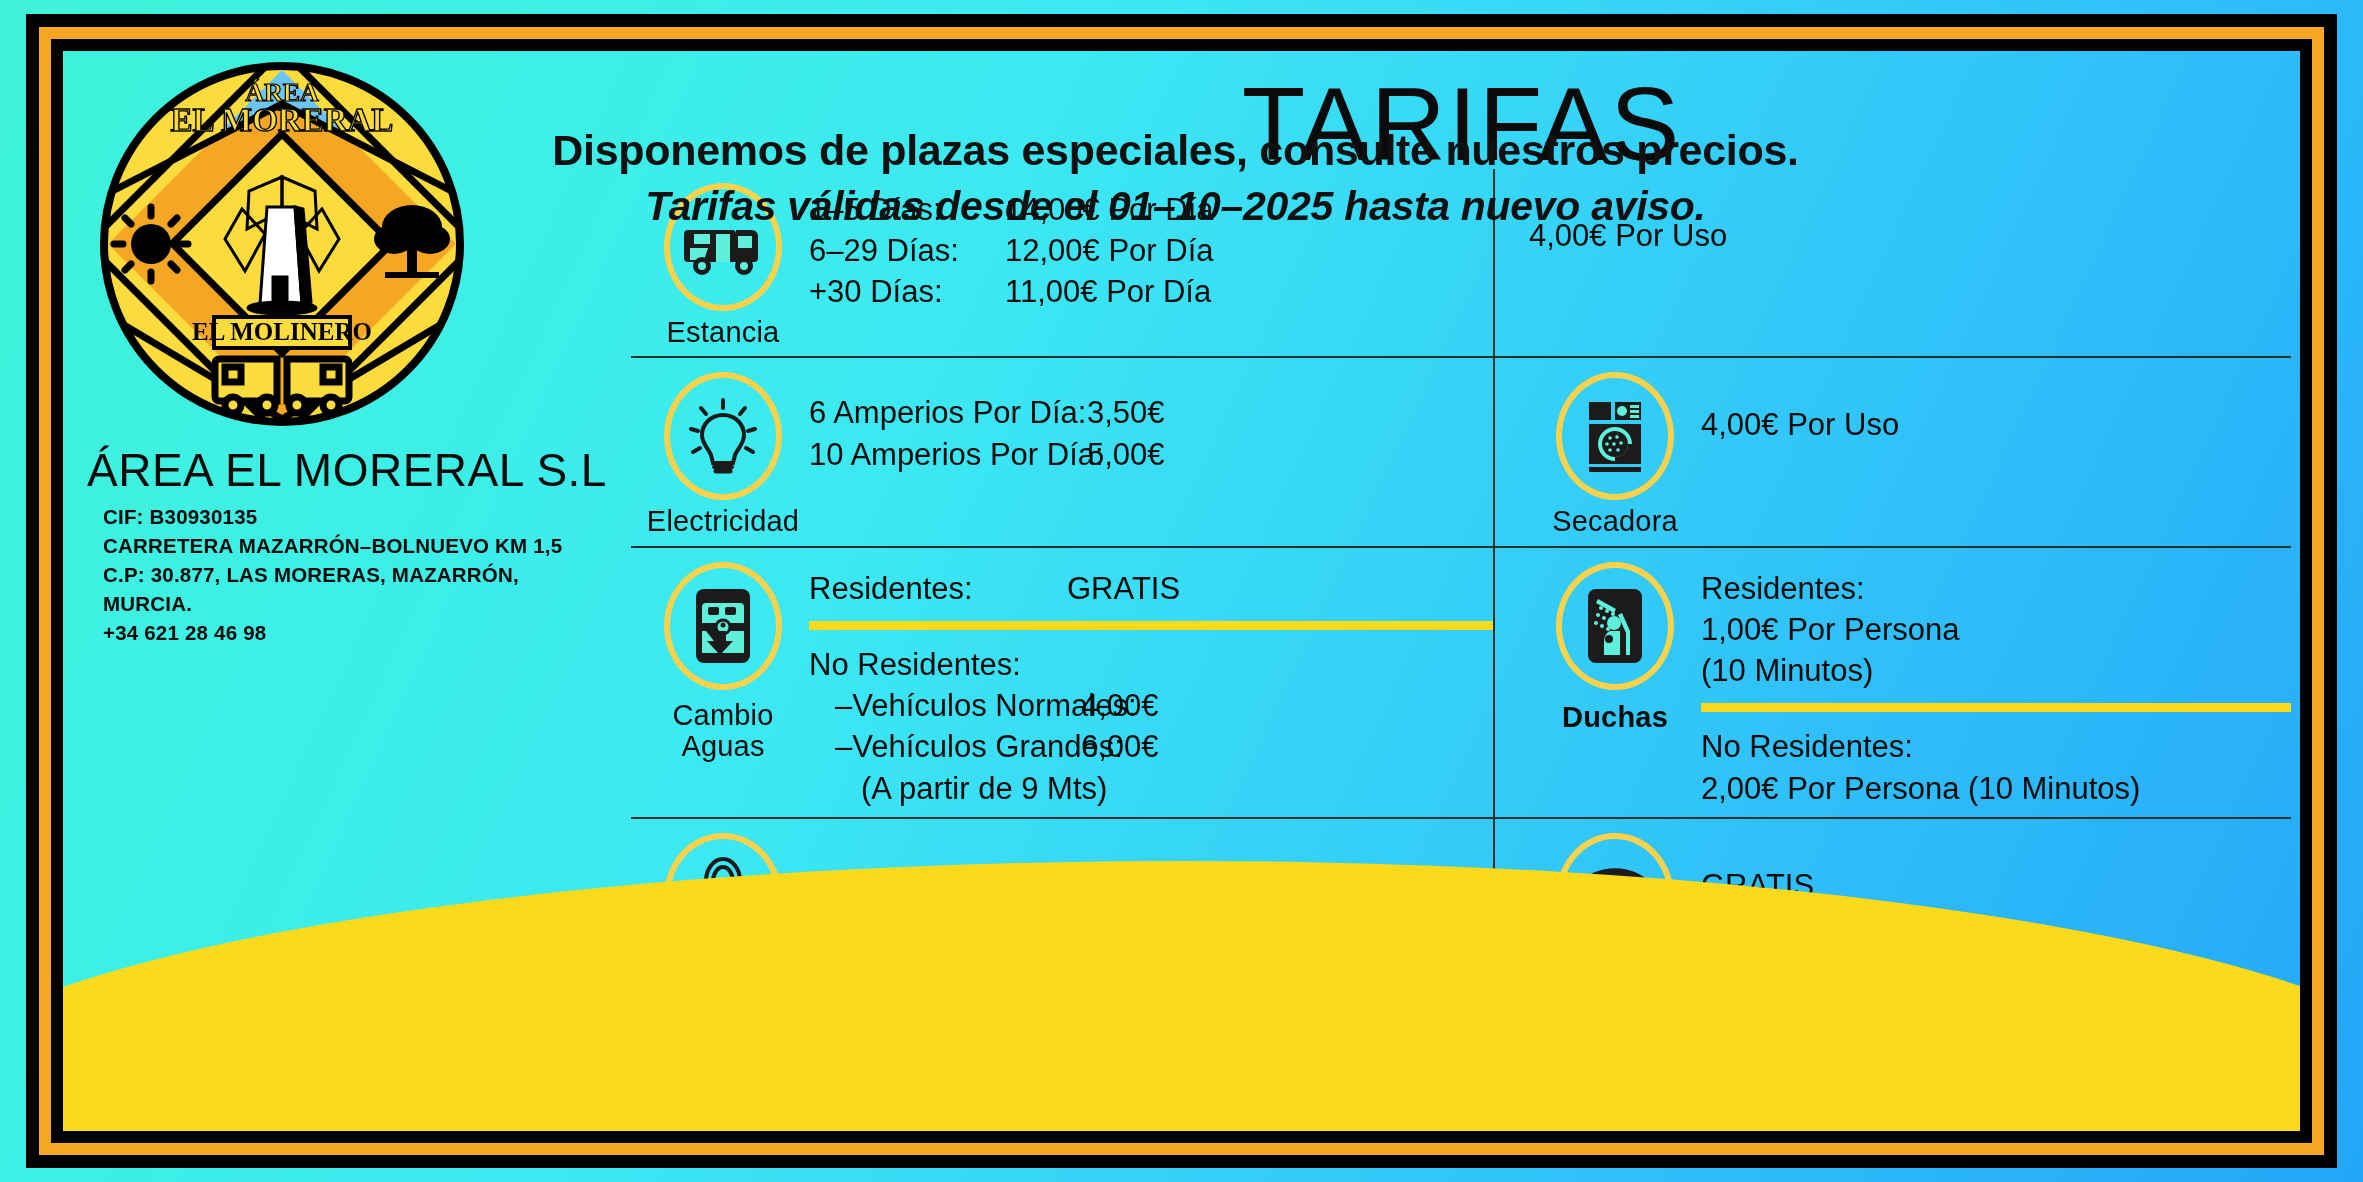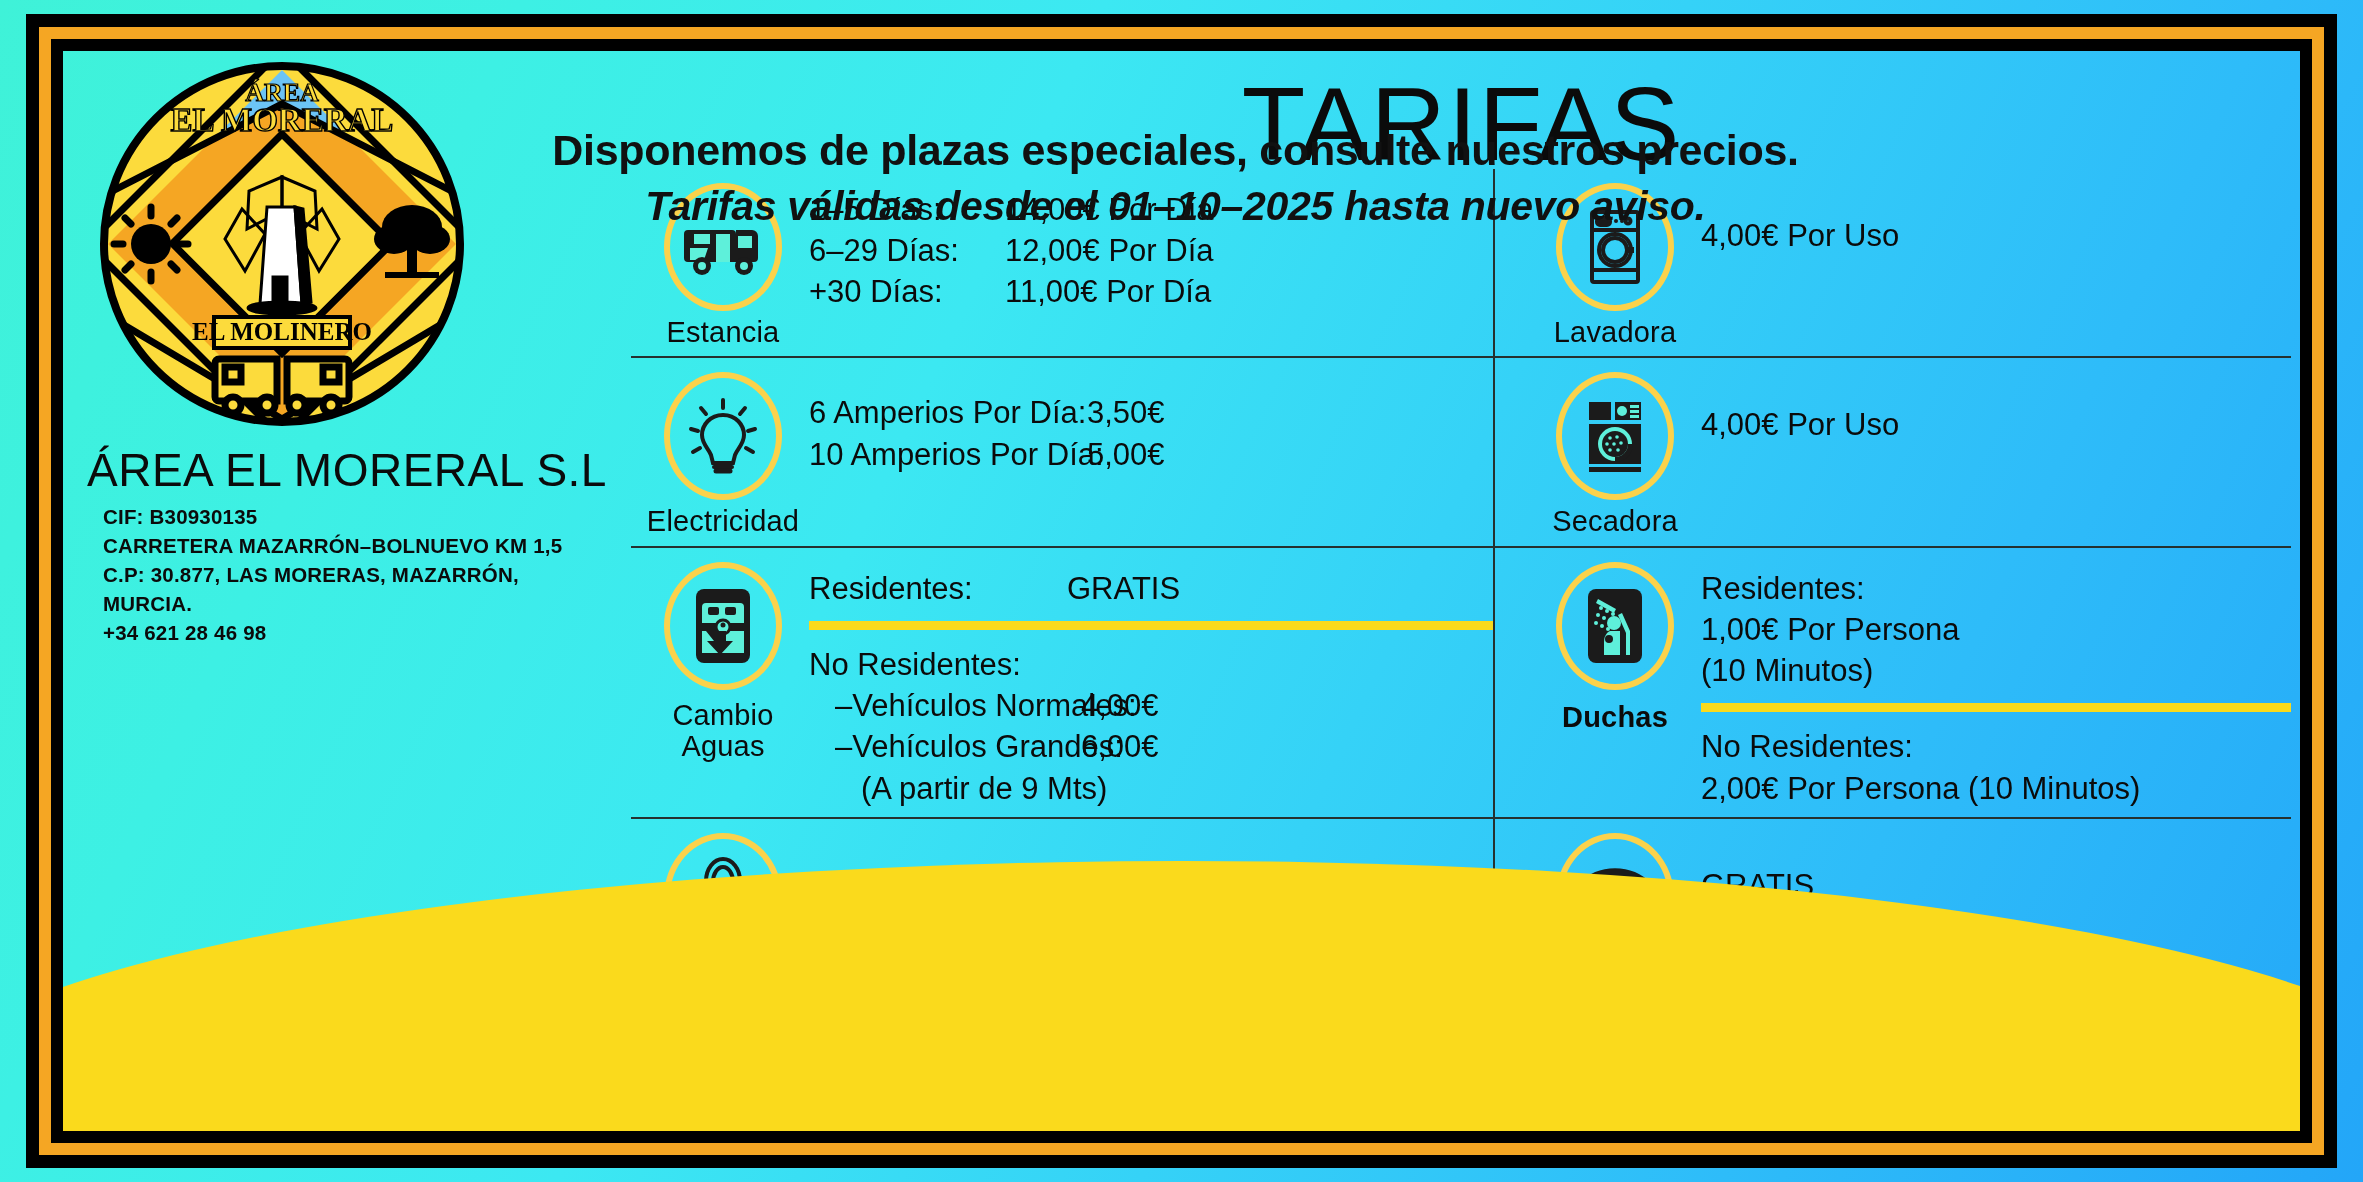--- a/index.html
+++ b/index.html
@@ -374,37 +374,20 @@
               <span class="pl-value">12,00€ Por Día</span>
             </div>
             <div class="priceline">
               <span class="pl-label">+30 Días:</span>
               <span class="pl-value">11,00€ Por Día</span>
             </div>
           </div>
         </div>
 
         <div class="cell cell-right">
-          <div class="iconcol">
-            <div class="icon-ring">
-              <svg width="62" height="78" viewBox="0 0 62 78" fill="none" stroke="#1b1b1b" stroke-width="4">
-                <rect x="8" y="4" width="46" height="70" rx="2"></rect>
-                <line x1="8" y1="22" x2="54" y2="22"></line>
-                <line x1="8" y1="62" x2="54" y2="62"></line>
-                <rect x="13" y="10" width="13" height="7" rx="3" fill="#1b1b1b"></rect>
-                <circle cx="32" cy="13" r="2" fill="#1b1b1b" stroke="none"></circle>
-                <circle cx="38" cy="13" r="2" fill="#1b1b1b" stroke="none"></circle>
-                <circle cx="44" cy="13" r="2.5"></circle>
-                <circle cx="31" cy="42" r="16"></circle>
-                <circle cx="31" cy="42" r="12"></circle>
-                <rect x="44" y="39" width="6" height="6" fill="#1b1b1b" stroke="none"></rect>
-              </svg>
-            </div>
-            <div class="icon-label">Lavadora</div>
-          </div>
           <div class="body">
             <div class="plain" style="padding-top:26px;">4,00€ Por Uso</div>
           </div>
         </div>
       </div>
       <div class="hdiv"></div>
 
       <div class="tbl-row">
         <div class="cell cell-left">
           <div class="iconcol">

